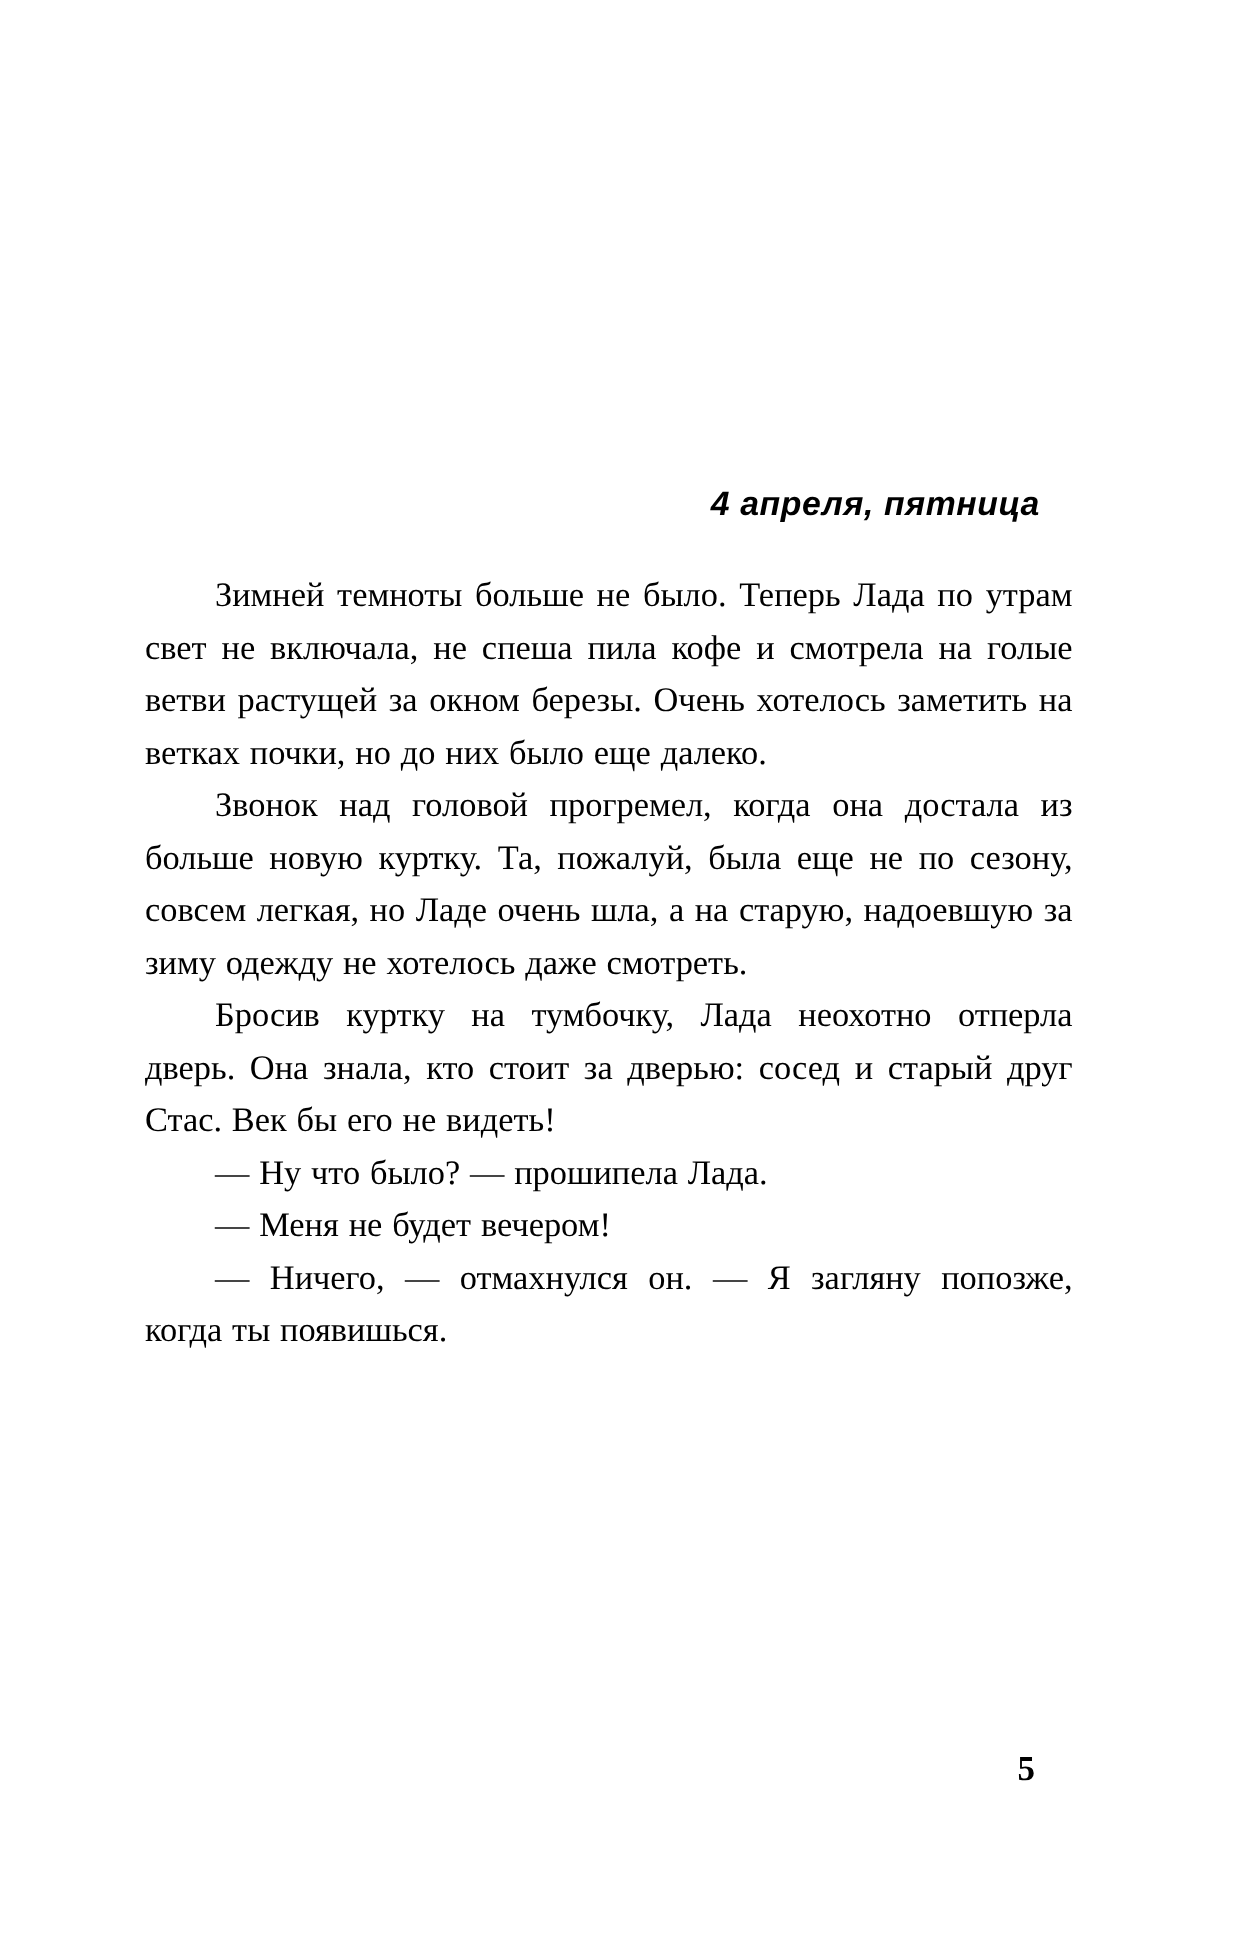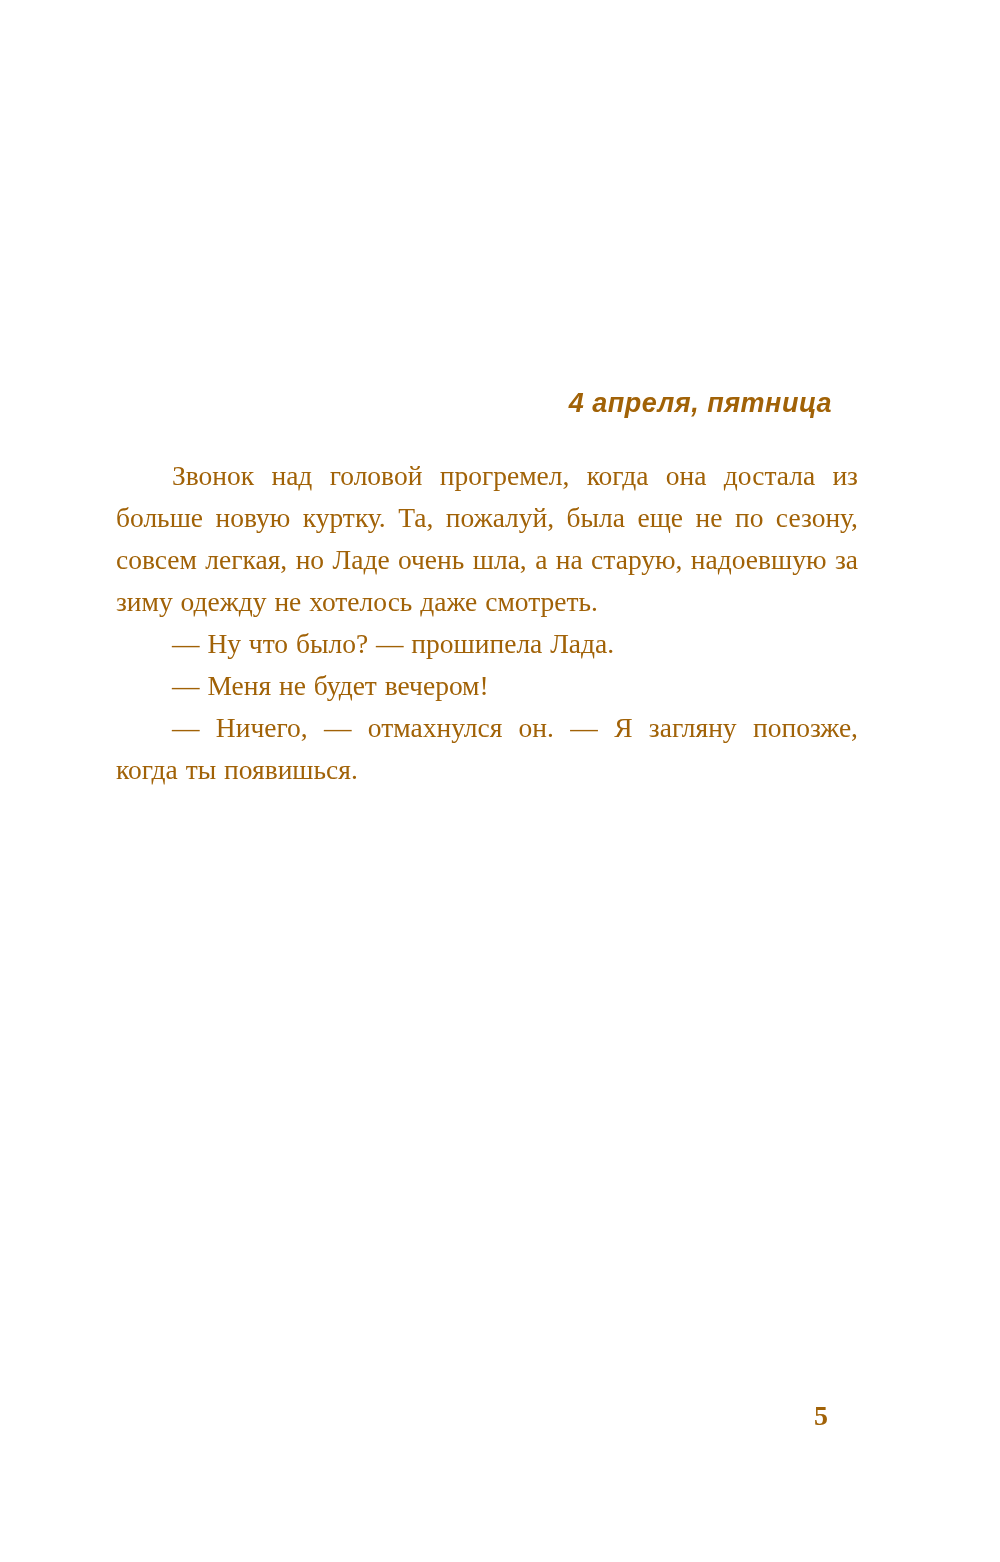--- a/index.html
+++ b/index.html
@@ -7,21 +7,21 @@
       padding: 0;
       background: #ffffff;
     }
     .book-page {
       position: relative;
       width: 1000px;
       height: 1562px;
       background: #ffffff;
       box-sizing: border-box;
       font-family: "Liberation Serif", serif;
-      color: #a16207;
+      color: #000000;
       overflow: hidden;
     }
     .text-block {
       position: absolute;
       left: 116px;
       top: 388px;
       width: 742px;
     }
     .date-heading {
       font-family: "Liberation Sans", sans-serif;
@@ -51,20 +51,22 @@
       font-family: "Liberation Serif", serif;
     }
   </style>
 </head>
 <body>
 
 <div class="book-page">
   <div class="text-block">
     <h2 class="date-heading">4 апреля, пятница</h2>
     <div class="body-text">
+      <p>Зимней темноты больше не было. Теперь Лада по утрам свет не включала, не спеша пила кофе и смотрела на голые ветви растущей за окном березы. Очень хотелось заметить на ветках почки, но до них было еще далеко.</p>
       <p>Звонок над головой прогремел, когда она достала из больше новую куртку. Та, пожалуй, была еще не по сезону, совсем легкая, но Ладе очень шла, а на старую, надоевшую за зиму одежду не хотелось даже смотреть.</p>
+      <p>Бросив куртку на тумбочку, Лада неохотно отперла дверь. Она знала, кто стоит за дверью: сосед и старый друг Стас. Век бы его не видеть!</p>
       <p>— Ну что было? — прошипела Лада.</p>
       <p>— Меня не будет вечером!</p>
       <p>— Ничего, — отмахнулся он. — Я загляну попозже, когда ты появишься.</p>
     </div>
   </div>
   <div class="page-number">5</div>
 </div>
 
 </body></html>

